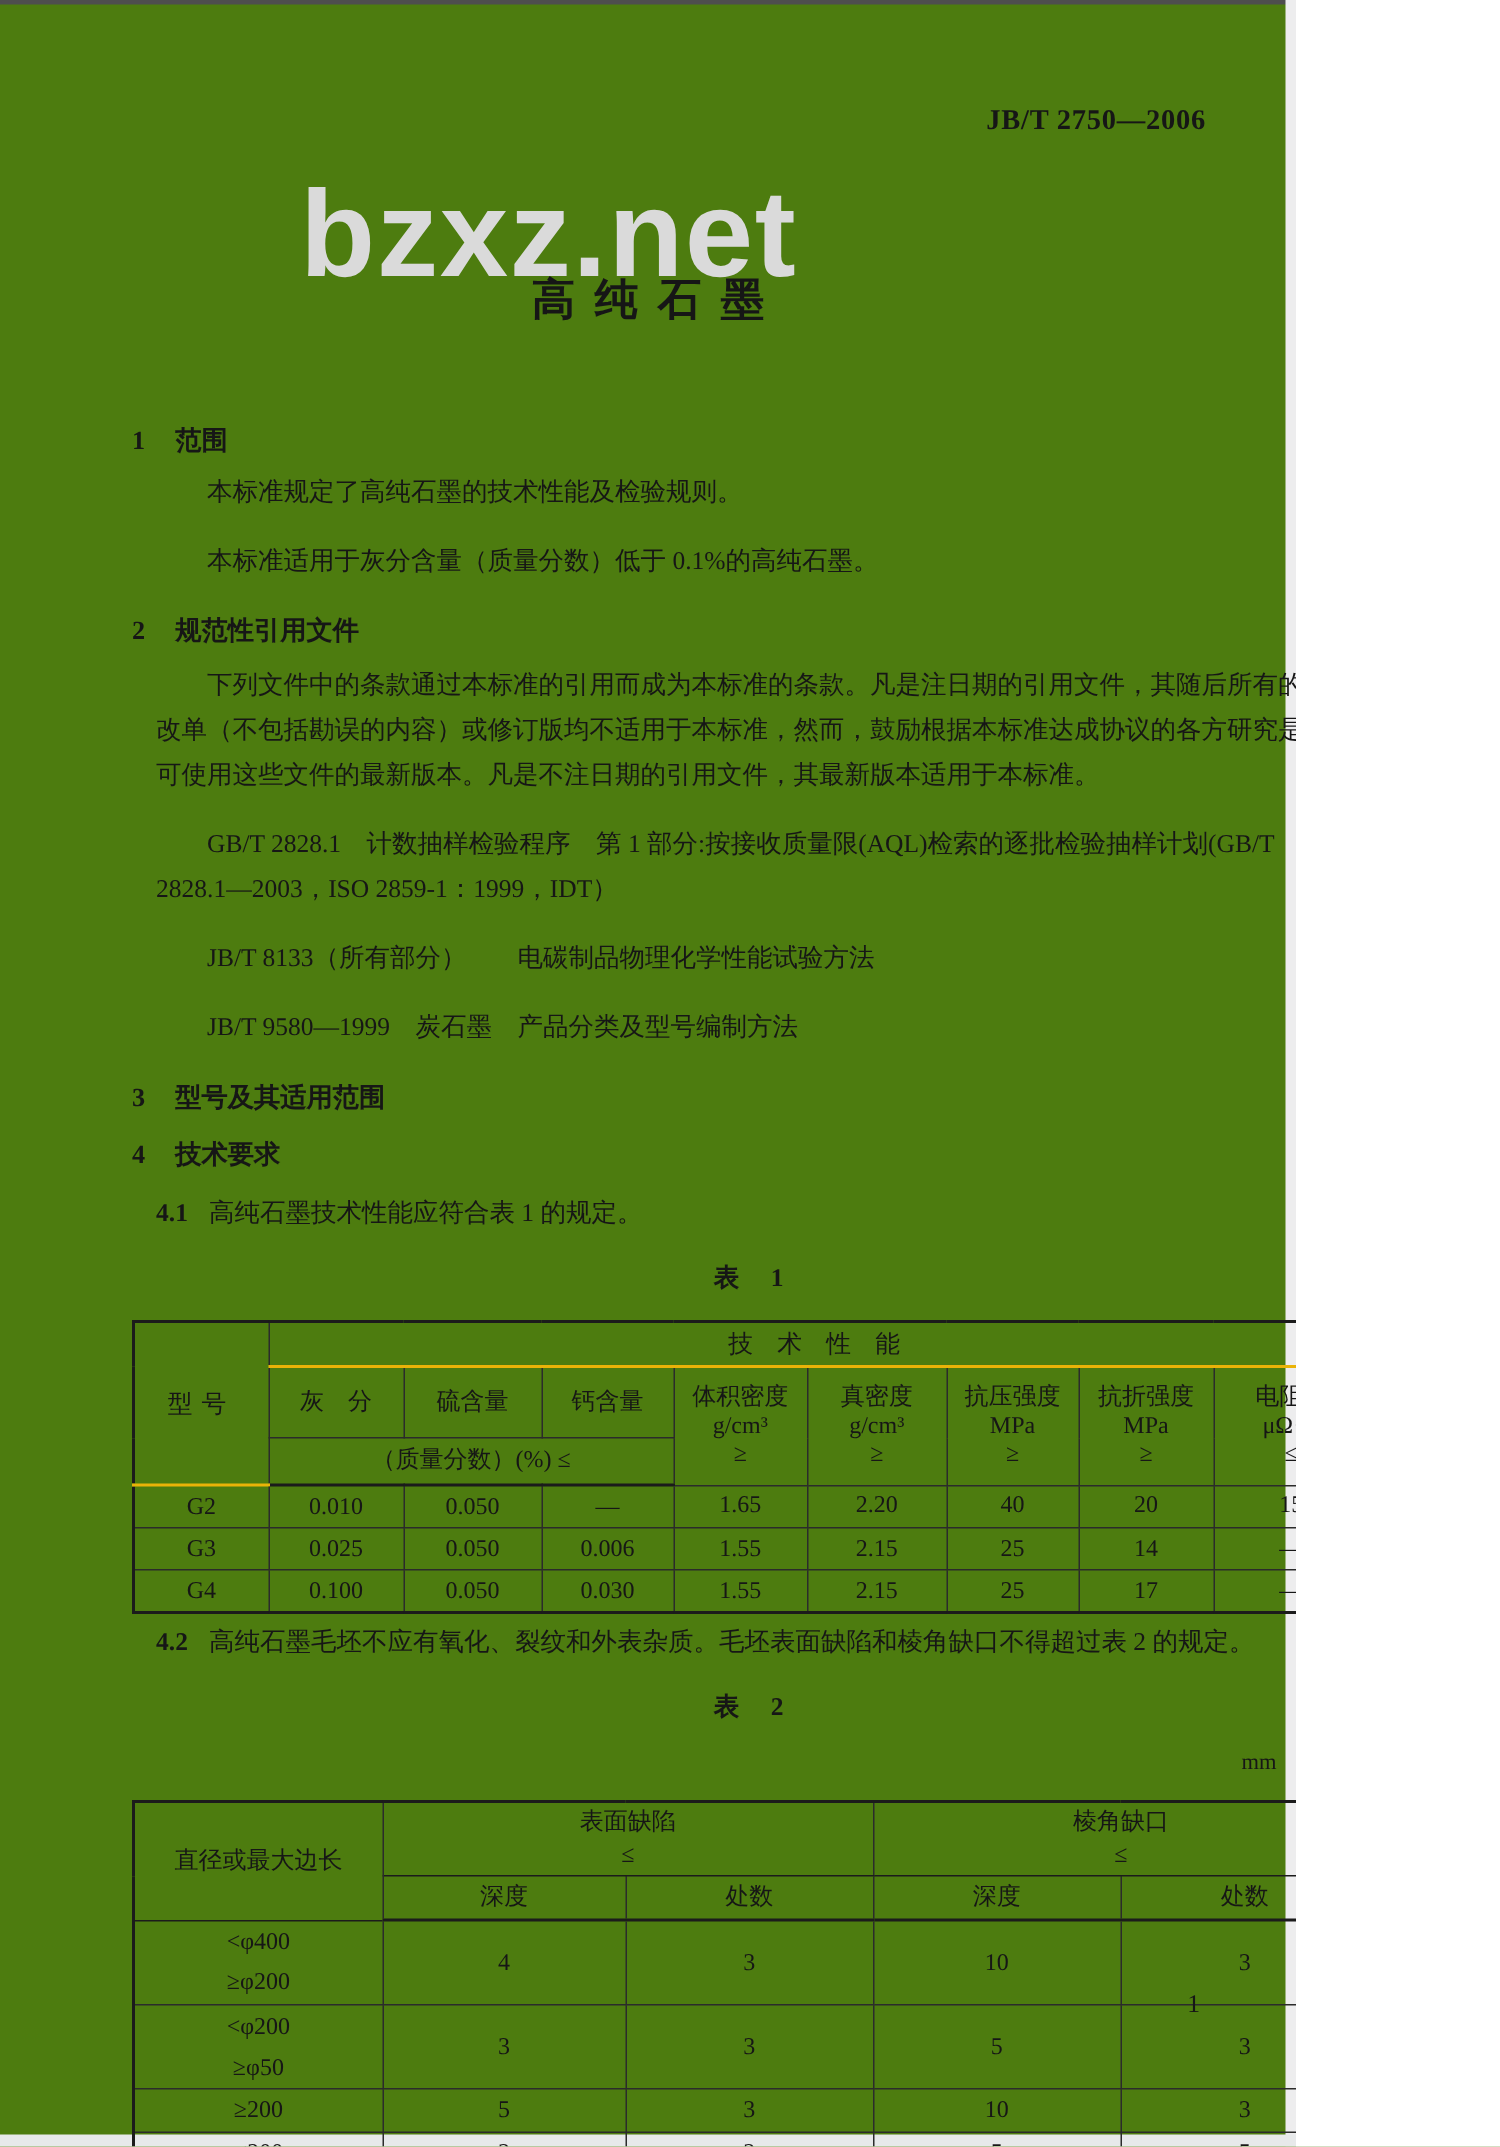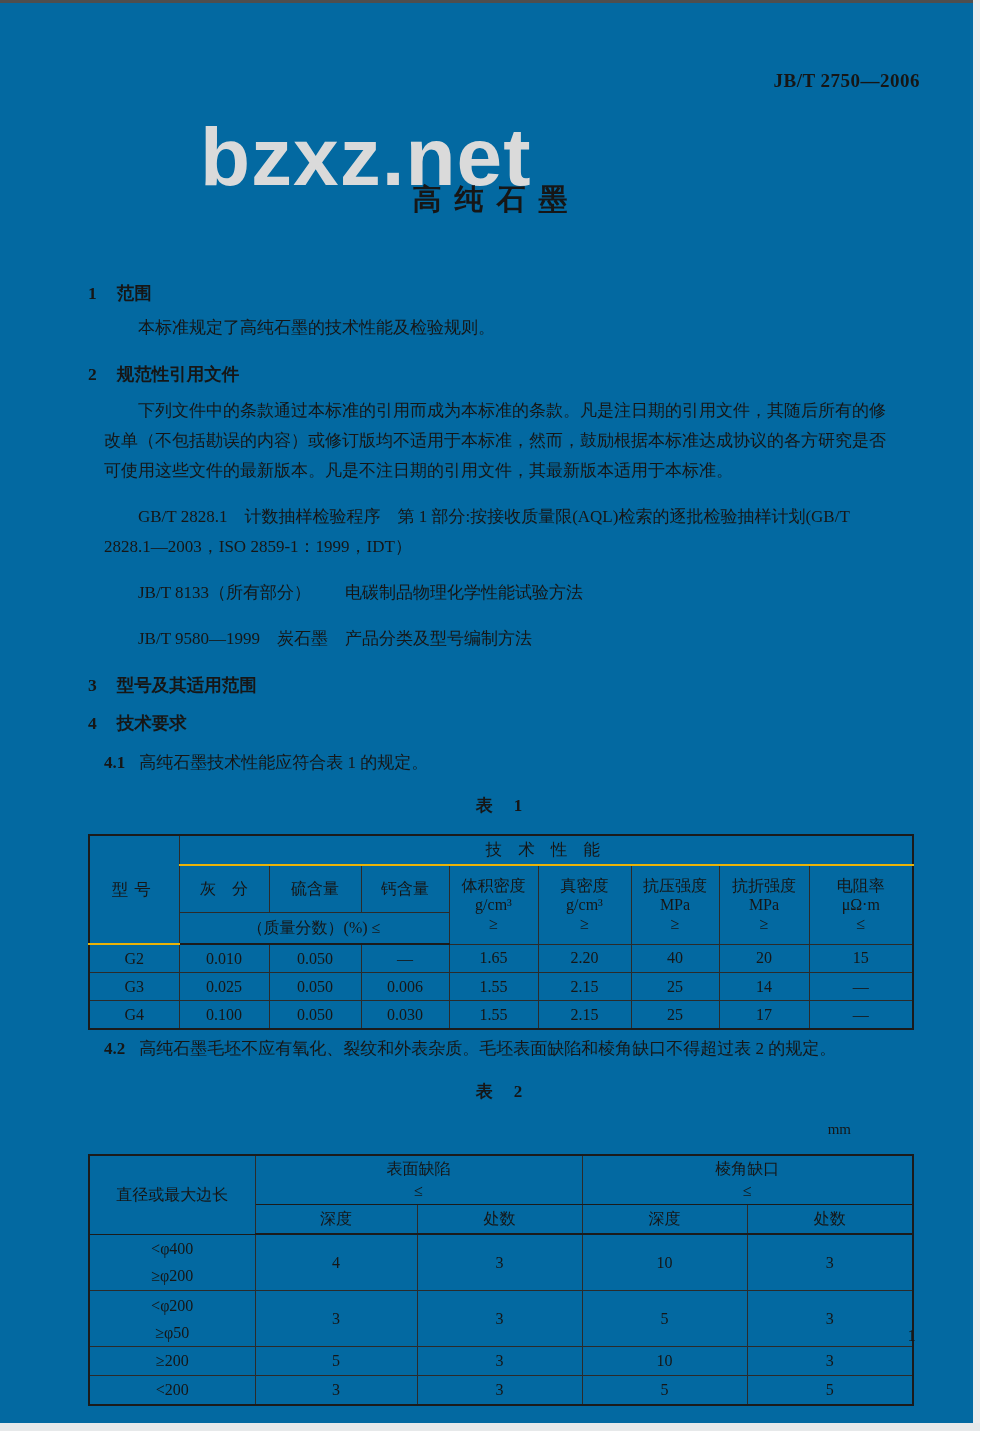--- a/index.html
+++ b/index.html
@@ -1,19 +1,19 @@
 <!DOCTYPE html>
 <html><head>
 <meta charset="utf-8">
 <style>
   html,body { margin:0; padding:0; background:#ffffff; }
   .page {
     position:relative;
-    width:980px; height:1431px;
-    background:#0369a1;
+    width:864px; height:1431px;
+    background:#4d7c0f;
     overflow:hidden;
     font-family:"Liberation Serif","DejaVu Serif",serif;
     color:#161616;
   }
   .edge-top   { position:absolute; top:0; left:0; width:100%; height:3px; background:#4e4e4e; }
   .edge-bottom{ position:absolute; bottom:0; left:0; width:100%; height:8px; background:#e7e9ea; }
   .edge-right { position:absolute; top:0; right:0; width:7px; height:100%; background:#ededee; }
 
   .doc-number {
     position:absolute; top:70px; right:60px;
@@ -93,20 +93,21 @@
   <div class="edge-bottom"></div>
 
   <div class="doc-number">JB/T 2750—2006</div>
   <div class="watermark">bzxz.net</div>
   <h1 class="doc-title">高纯石墨</h1>
 
   <div class="content">
 
     <h3 class="sec" id="sec1"><span class="hnum">1</span><span>范围</span></h3>
     <p class="indent" id="p11">本标准规定了高纯石墨的技术性能及检验规则。</p>
+    <p class="indent" id="p12">本标准适用于灰分含量（质量分数）低于 0.1%的高纯石墨。</p>
 
     <h3 class="sec" id="sec2"><span class="hnum">2</span><span>规范性引用文件</span></h3>
     <p class="indent" id="p21">下列文件中的条款通过本标准的引用而成为本标准的条款。凡是注日期的引用文件，其随后所有的修改单（不包括勘误的内容）或修订版均不适用于本标准，然而，鼓励根据本标准达成协议的各方研究是否可使用这些文件的最新版本。凡是不注日期的引用文件，其最新版本适用于本标准。</p>
     <p class="indent">GB/T 2828.1　计数抽样检验程序　第 1 部分:按接收质量限(AQL)检索的逐批检验抽样计划(GB/T 2828.1—2003，ISO 2859-1：1999，IDT）</p>
     <p class="indent">JB/T 8133（所有部分）　　电碳制品物理化学性能试验方法</p>
     <p class="indent">JB/T 9580—1999　炭石墨　产品分类及型号编制方法</p>
 
     <h3 class="sec" id="sec3"><span class="hnum">3</span><span>型号及其适用范围</span></h3>
 
     <h3 class="sec" id="sec4"><span class="hnum">4</span><span>技术要求</span></h3>

